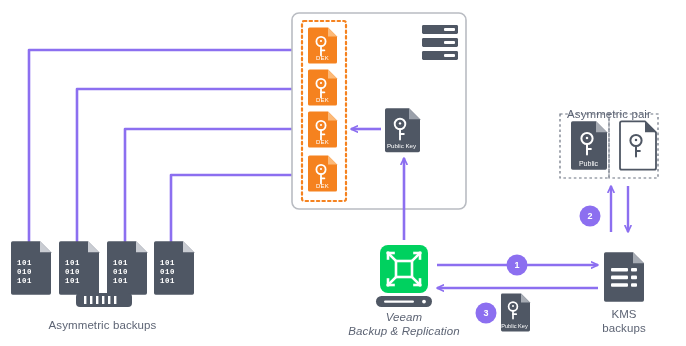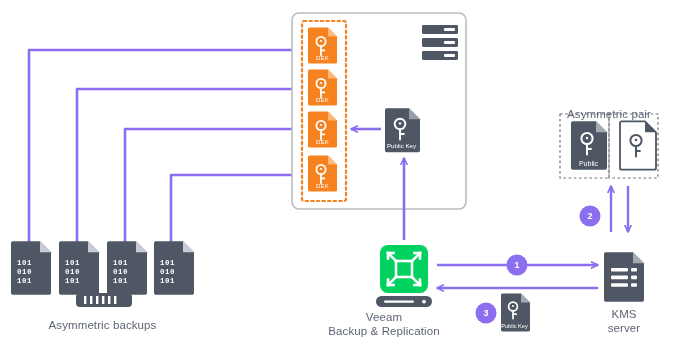--- a/index.html
+++ b/index.html
@@ -257,19 +257,19 @@
     <text class="badgenum" x="590" y="219.4" text-anchor="middle">2</text>
   </g>
   <g>
     <circle cx="486" cy="313" r="10.5" fill="#8c6ff0"></circle>
     <text class="badgenum" x="486" y="316.4" text-anchor="middle">3</text>
   </g>
 </svg>
 
 <div class="lbl" style="left:0px;top:318px;width:205px;">Asymmetric backups</div>
 
-<div class="lbl" style="left:304px;top:310px;width:160px;">Veeam
+<div class="lbl" style="left:324px;top:310px;width:160px;font-style:italic;">Veeam
 Backup &amp; Replication</div>
 
 <div class="lbl" style="left:576px;top:307px;width:96px;">KMS
-server</div>
+backups</div>
 
 <div class="lbl lbl-asym" style="left:553px;top:87px;width:112px;margin-top:20px;">Asymmetric pair</div>
 
 </body></html>

